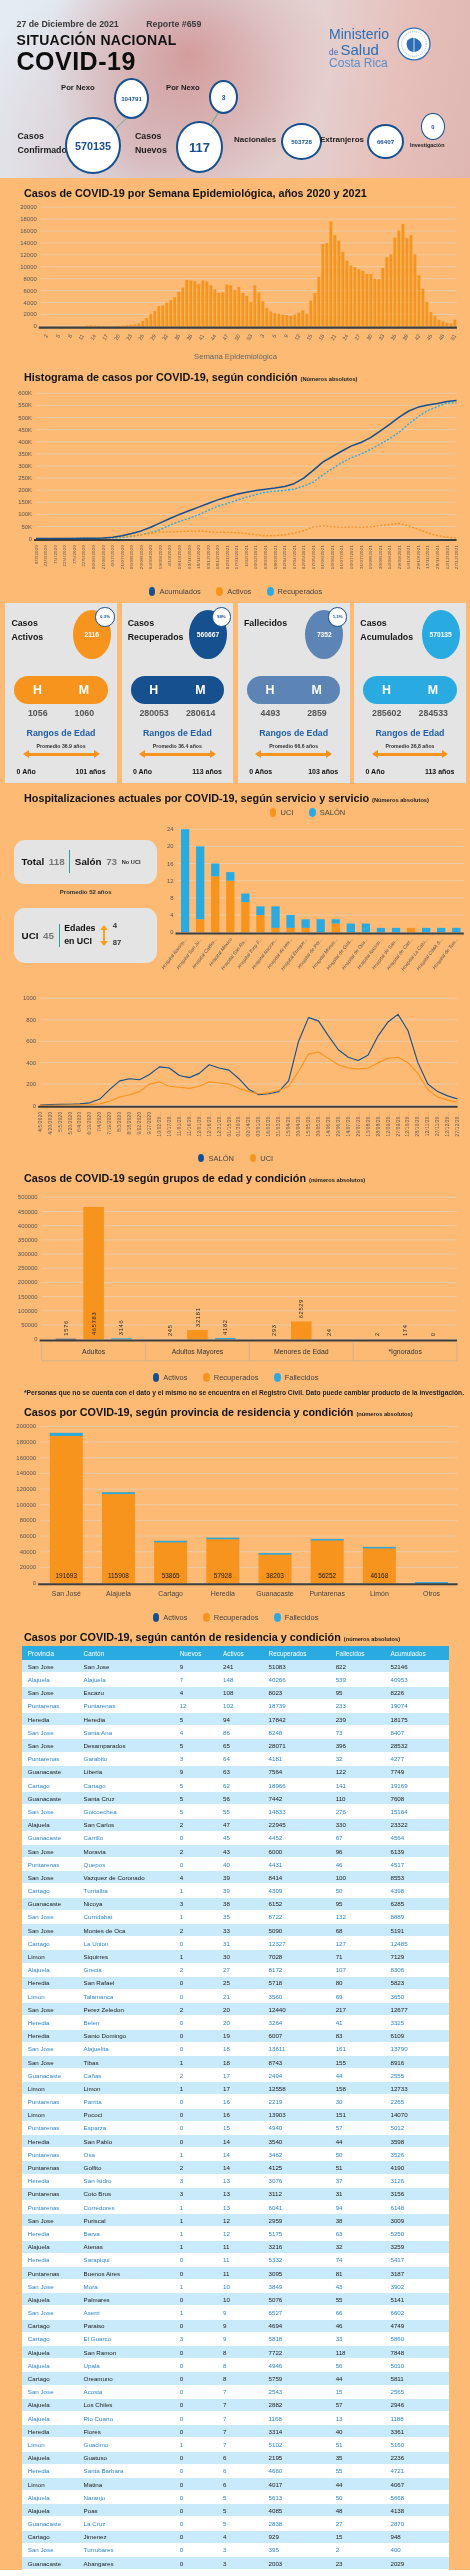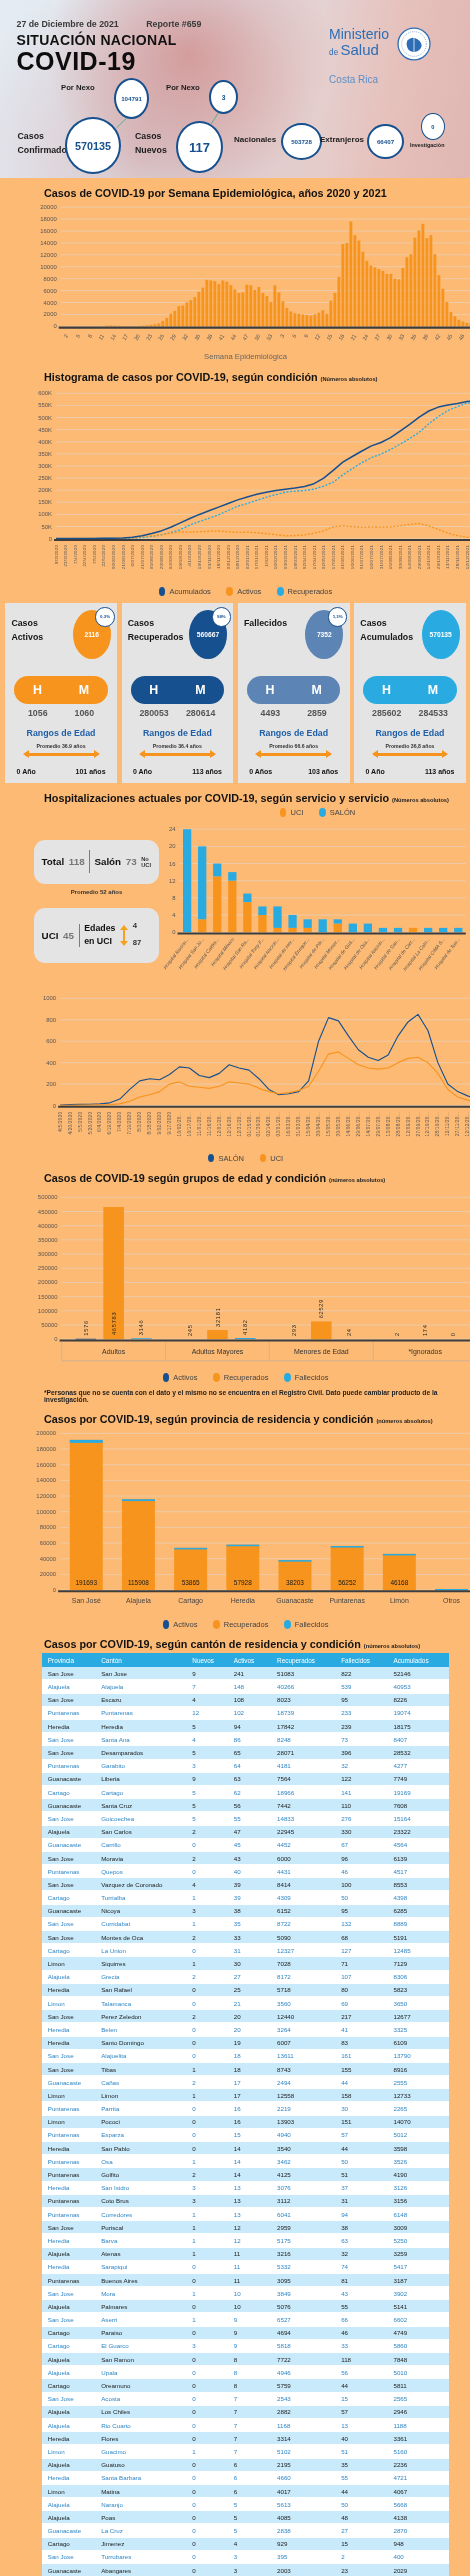--- a/index.html
+++ b/index.html
@@ -13,21 +13,21 @@
       radial-gradient(circle at 30% 85%, rgba(190,70,60,.22), rgba(190,70,60,0) 50%),
       linear-gradient(100deg,#e4ebf2 0%,#dfe7ef 38%,#e4d4d4 62%,#e6c0bb 82%,#dfb6b2 100%);}
   .hdr-date{position:absolute;left:16.5px;top:18.5px;font-size:8.8px;font-weight:bold;color:#3a3a3a;}
   .hdr-date .rep{margin-left:25px;}
   .hdr-t1{position:absolute;left:16.5px;top:32px;font-size:14px;font-weight:bold;letter-spacing:0.3px;color:#111;}
   .hdr-t2{position:absolute;left:16.5px;top:47px;font-size:25px;font-weight:bold;letter-spacing:0.5px;color:#0d0d0d;}
   .hdr-logo{position:absolute;right:82px;top:27px;text-align:left;color:#2d6db5;line-height:1.05;}
   .lg-l1{font-size:14px;}
   .lg-l2{font-size:8.2px;}
   .lg-l2 b{font-size:15px;font-weight:normal;}
-  .lg-l3{font-size:10px;color:#5b8fc9;margin-top:18px;}
+  .lg-l3{font-size:12px;color:#5b8fc9;margin-top:0;}
   .hdr-seal{position:absolute;right:40px;top:27px;width:34px;height:34px;}
   .circle{position:absolute;background:#fff;border:2.1px solid #16508f;border-radius:50%;
     display:flex;align-items:center;justify-content:center;color:#16508f;font-weight:bold;}
   .stat-label{position:absolute;font-weight:bold;color:#1c1c1c;}
   .lbl-nexo1{left:61px;top:83px;font-size:7.7px;}
   .c-nexo1{left:114px;top:78px;width:31px;height:37px;font-size:6.2px;}
   .lbl-conf{left:17.5px;top:130px;font-size:8.8px;line-height:1.55;}
   .c-conf{left:65px;top:117px;width:52px;height:53px;font-size:10.8px;border-width:2.6px;}
   .lbl-nexo2{left:166px;top:83px;font-size:7.7px;}
   .c-nexo2{left:209px;top:80px;width:25px;height:30px;font-size:6.7px;}
@@ -35,21 +35,21 @@
   .c-nuevos{left:176px;top:121px;width:43px;height:48px;font-size:13px;border-width:2.6px;}
   .lbl-nac{left:234px;top:135px;font-size:8px;}
   .c-nac{left:281px;top:123px;width:37px;height:33px;font-size:6.2px;}
   .lbl-ext{left:320px;top:135px;font-size:8px;}
   .c-ext{left:367px;top:124px;width:33px;height:31px;font-size:6.2px;}
   .c-inv{left:421px;top:113px;width:21.6px;height:25px;font-size:5.7px;border-width:1.5px;}
   .lbl-inv{left:410px;top:142px;font-size:5.4px;}
   .connectors{position:absolute;left:0;top:0;}
 
   
-  section{position:relative;margin-left:20px;}
+  section{position:relative;}
   h2{margin:9.3px 0 2.1px 24px;font-size:10.8px;font-weight:bold;color:#121212;}
   h2 small{font-size:5.7px;font-weight:bold;color:#222;}
   svg{display:block;overflow:visible;}
   .axis-title{text-align:center;color:#666;font-size:7.7px;margin:1px 0 5.2px;}
   .legend{display:flex;justify-content:center;gap:15.5px;font-size:7.5px;color:#444;margin:4.1px 0 7.2px;}
   .lg-item{display:inline-flex;align-items:center;}
   .lg-dot{width:6.7px;height:8.8px;border-radius:50%;display:inline-block;margin-right:4.1px;}
   .footnote{margin:1px 0 7.2px 24px;font-size:6.7px;font-weight:bold;color:#222;}
 
   

